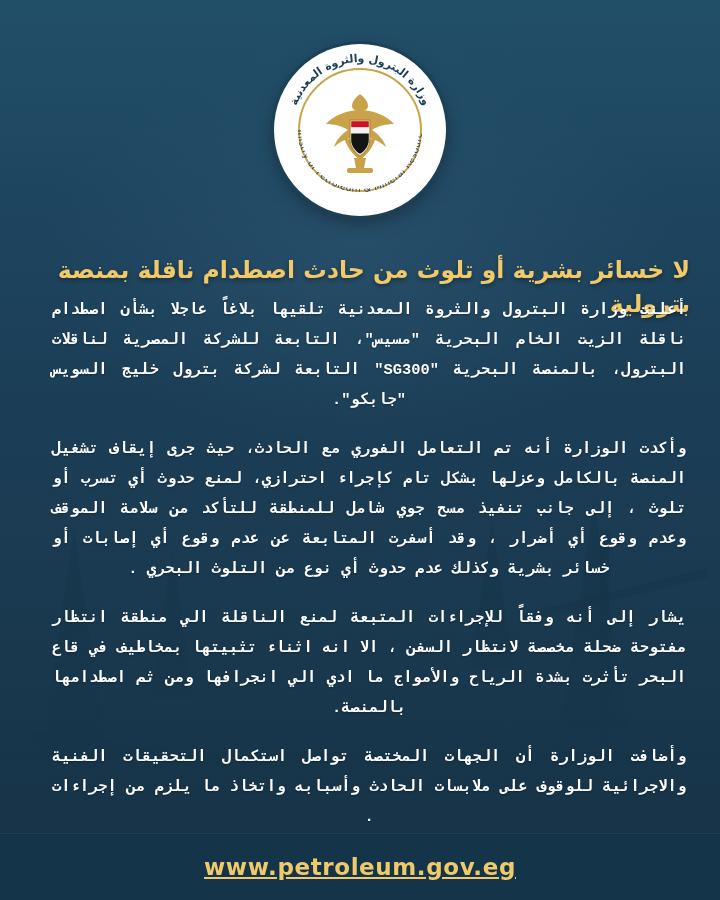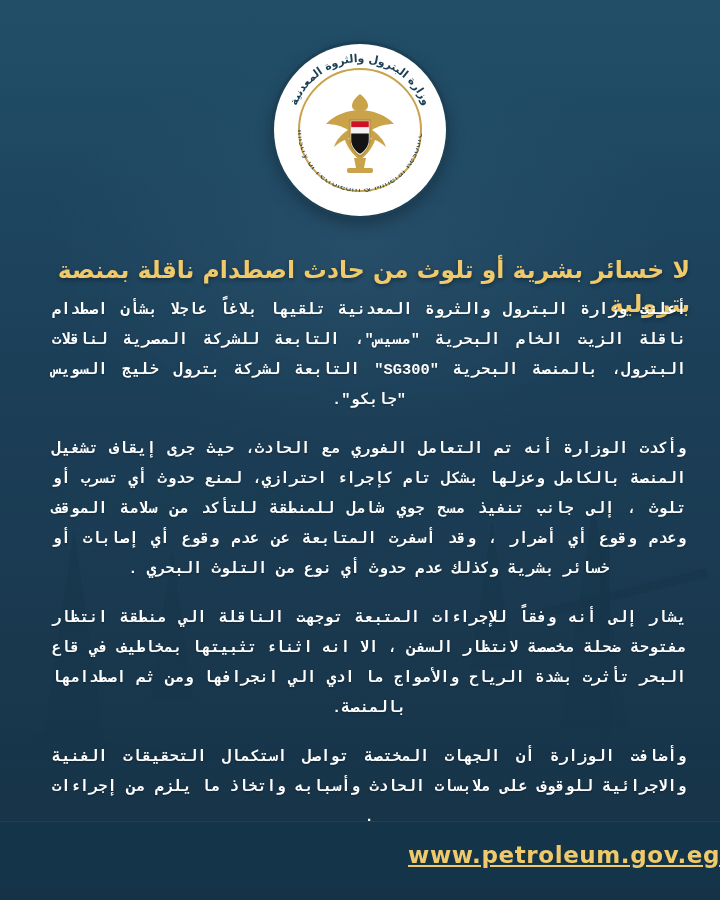--- a/index.html
+++ b/index.html
@@ -152,26 +152,26 @@
     margin: 0 0 19px 18px;
     font-family: Liberation Mono, monospace;
   }
   .body-copy p:last-child { margin-bottom: 0; }
 
   
   .footer-bar {
     position: absolute;
     left: 0;
     right: 0;
-    bottom: 12px;
+    bottom: 0;
     height: 66px;
     background: #14344a;
     display: flex;
     align-items: center;
-    justify-content: flex-start;
+    justify-content: center;
     border-top: 1px solid rgba(255,255,255,0.06);
   }
   .footer-url {
     color: #f0c96a;
     font-size: 23px;
     font-weight: bold;
     letter-spacing: 0.6px;
     direction: ltr;
   }
 </style>
@@ -224,21 +224,21 @@
         <rect x="33" y="84" width="26" height="5" rx="2" fill="#c9a24a"></rect>
       </svg>
     </div>
   </div>
 
   <h1 class="headline">لا خسائر بشرية أو تلوث من حادث اصطدام ناقلة بمنصة بترولية</h1>
 
   <div class="body-copy">
     <p>أعلنت وزارة البترول والثروة المعدنية تلقيها بلاغاً عاجلا بشأن اصطدام ناقلة الزيت الخام البحرية "مسيس"، التابعة للشركة المصرية لناقلات البترول، بالمنصة البحرية "SG300" التابعة لشركة بترول خليج السويس "جابكو".</p>
     <p>وأكدت الوزارة أنه تم التعامل الفوري مع الحادث، حيث جرى إيقاف تشغيل المنصة بالكامل وعزلها بشكل تام كإجراء احترازي، لمنع حدوث أي تسرب أو تلوث ، إلى جانب تنفيذ مسح جوي شامل للمنطقة للتأكد من سلامة الموقف وعدم وقوع أي أضرار ، وقد أسفرت المتابعة عن عدم وقوع أي إصابات أو خسائر بشرية وكذلك عدم حدوث أي نوع من التلوث البحري .</p>
-    <p>يشار إلى أنه وفقاً للإجراءات المتبعة توجهت الناقلة الي منطقة انتظار مفتوحة ضحلة مخصصة لانتظار السفن ، الا انه اثناء تثبيتها بمخاطيف في قاع البحر تأثرت بشدة الرياح والأمواج ما ادي الي انجرافها ومن ثم اصطدامها بالمنصة.</p>
+    <p>يشار إلى أنه وفقاً للإجراءات المتبعة لمنع الناقلة الي منطقة انتظار مفتوحة ضحلة مخصصة لانتظار السفن ، الا انه اثناء تثبيتها بمخاطيف في قاع البحر تأثرت بشدة الرياح والأمواج ما ادي الي انجرافها ومن ثم اصطدامها بالمنصة.</p>
     <p>وأضافت الوزارة أن الجهات المختصة تواصل استكمال التحقيقات الفنية والاجرائية للوقوف على ملابسات الحادث وأسبابه واتخاذ ما يلزم من إجراءات .</p>
   </div>
 
   <div class="footer-bar">
     <a class="footer-url" href="#">www.petroleum.gov.eg</a>
   </div>
 
 </div>
 
 </body></html>

